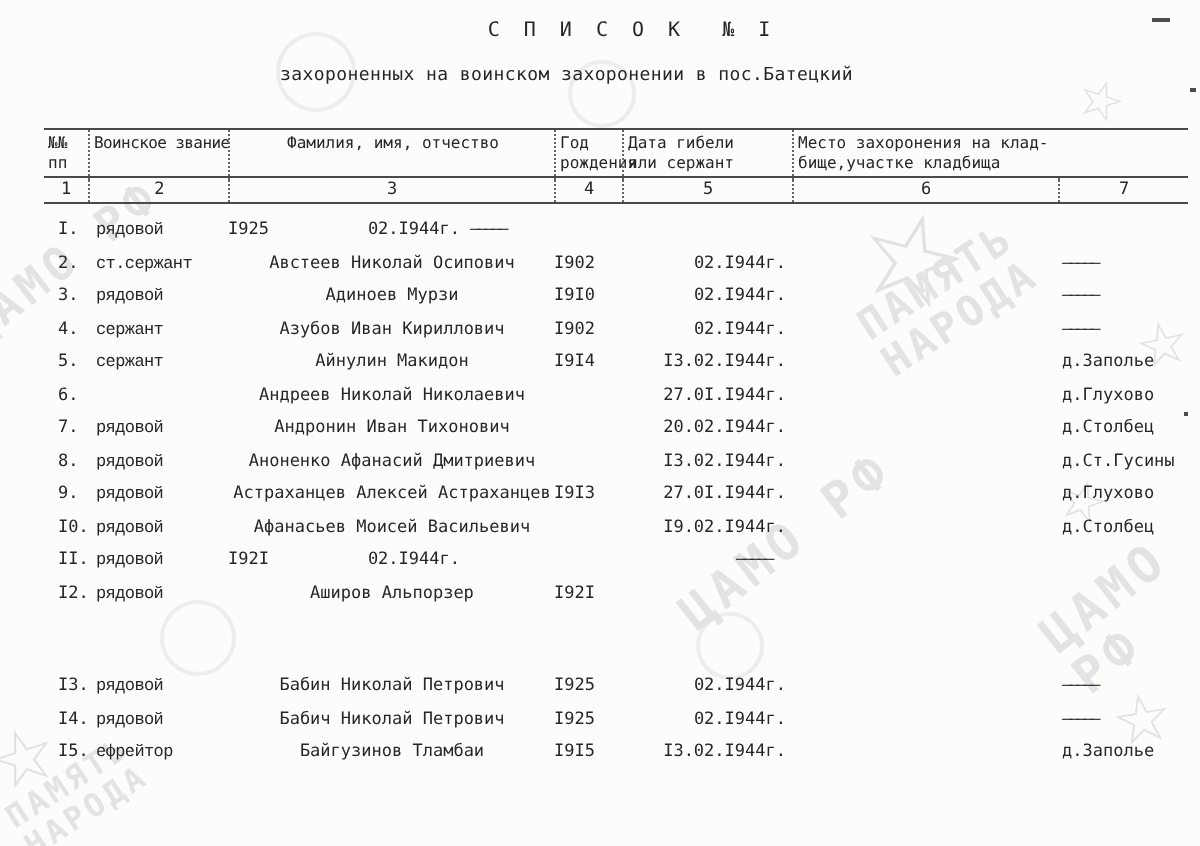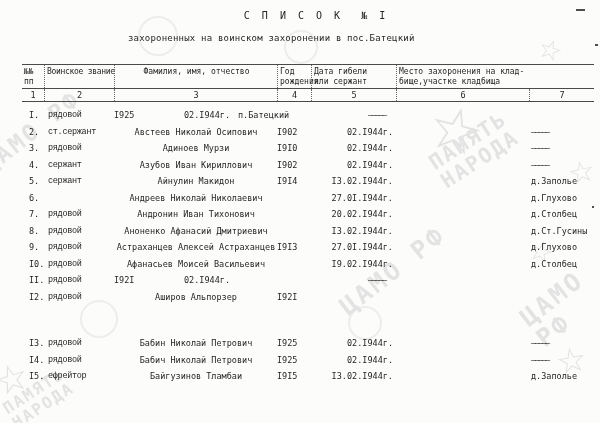--- a/index.html
+++ b/index.html
@@ -12,21 +12,21 @@
   .wm{position:absolute;pointer-events:none;user-select:none;}
   .wm-star{color:#e2e2e2;line-height:1;}
   .wm-circle{border:2px solid #ededed;border-radius:50%;}
   .wm-text{color:#e3e3e3;font-weight:bold;letter-spacing:2px;line-height:1.05;}
   .speck{position:absolute;background:#4d4d4d;}
   
   .title{
     position:absolute;top:10px;left:16px;width:600px;text-align:center;
     font-size:10px;letter-spacing:3px;white-space:pre;
   }
-  .subtitle{position:absolute;top:33px;left:128px;font-size:9px;letter-spacing:.2px;white-space:pre;}
+  .subtitle{position:absolute;top:33px;left:140px;font-size:9px;letter-spacing:.2px;white-space:pre;}
   
   .doc-table{position:absolute;left:22px;top:64px;width:572px;}
   .thead{border-top:1px solid #4a4a4a;}
   .hrow{display:flex;border-bottom:1px solid #4a4a4a;}
   .hrow .hc{font-size:8px;line-height:9.5px;padding:2px 1px 2px 2px;box-sizing:border-box;white-space:pre;}
   .hc+.hc{border-left:1px dotted #666;}
   .hnums{display:flex;border-bottom:1px solid #4a4a4a;}
   .hnums .hc{font-size:8.5px;line-height:12px;text-align:center;padding:0;box-sizing:border-box;}
   .c1{width:22px;} .c2{width:70px;letter-spacing:-0.3px;} .c3{width:163px;text-align:center;}
   .c4{width:34px;} .c5{width:85px;} .c6{width:133px;} .c7{width:65px;}
@@ -99,21 +99,20 @@
         <div class="hc c6">6</div>
         <div class="hc c7">7</div>
       </div>
     </div>
     <div class="tbody">
         <div class="trow">
     <div class="td c1">I.</div>
     <div class="td c2">рядовой</div>
     <div class="td c4">I925</div>
     <div class="td c5">02.I944г.</div>
-    <div class="td c6">п.Батецкий</div>
     <div class="td c7 dash">—————</div>
   </div>
         <div class="trow">
     <div class="td c1">2.</div>
     <div class="td c2">ст.сержант</div>
     <div class="td c3">Австеев Николай Осипович</div>
     <div class="td c4">I902</div>
     <div class="td c5">02.I944г.</div>
     <div class="td c6"></div>
     <div class="td c7 dash">—————</div>

